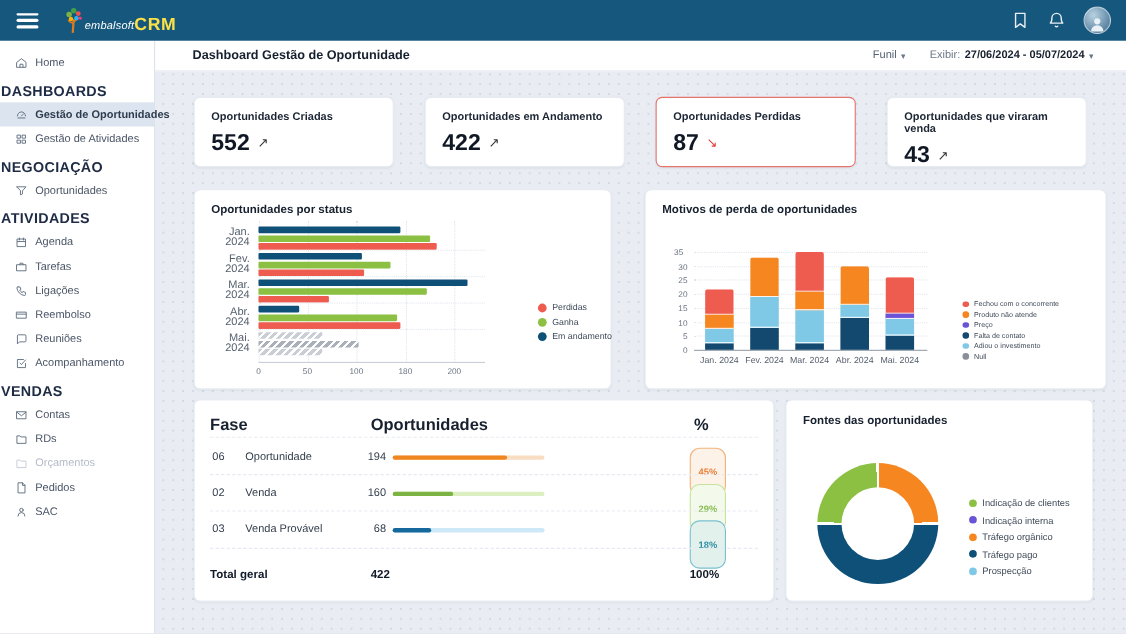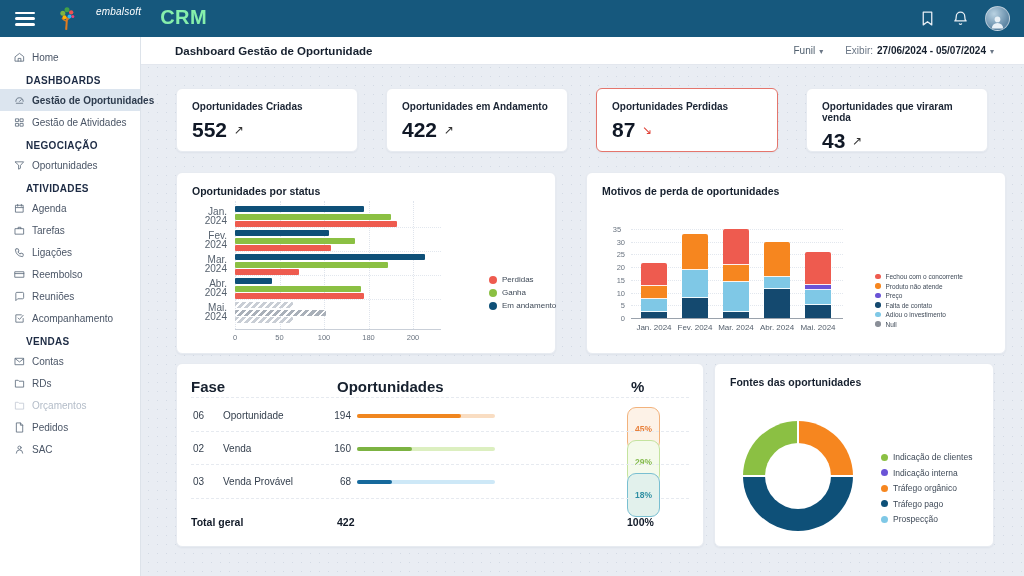--- a/index.html
+++ b/index.html
@@ -5,23 +5,23 @@
   html,body{margin:0;padding:0;background:#dfe3ea;}
   *{box-sizing:border-box;}
   .frame{position:relative;width:1024px;height:576px;overflow:hidden;background:#e9edf3;
     font-family:"Liberation Sans","DejaVu Sans",sans-serif;color:#1a2433;}
   .dotbg{position:absolute;inset:0;background-image:radial-gradient(#d3dae4 .8px,transparent .8px);background-size:9px 9px;}
 
   
   .topbar{position:absolute;top:0;left:0;right:0;height:37px;background:#16587d;display:flex;align-items:center;z-index:30;}
   .hamburger{width:20px;height:14px;margin-left:15px;display:flex;flex-direction:column;justify-content:space-between;cursor:pointer;}
   .hamburger span{height:2.5px;background:#fff;border-radius:2px;}
-  .logo{display:flex;margin-left:22px;gap:19px;}
+  .logo{display:flex;align-items:flex-end;margin-left:22px;gap:0;}
   .brand-italic{color:#fff;font-style:italic;font-size:10px;letter-spacing:.2px;padding-bottom:3px;}
-  .brand-bold{color:#86efac;font-weight:bold;font-size:20px;letter-spacing:.5px;}
+  .brand-bold{color:#fde047;font-weight:bold;font-size:16px;letter-spacing:.5px;}
   .top-actions{margin-left:auto;display:flex;align-items:center;gap:16px;margin-right:14px;}
   .top-icon{width:17px;height:17px;color:#e8eef4;}
   .top-icon svg{width:100%;height:100%;}
   .avatar{width:25px;height:25px;border-radius:50%;background:radial-gradient(circle at 35% 30%,#b9d2e2,#5f87a5 70%);
     display:flex;align-items:flex-end;justify-content:center;overflow:hidden;border:1px solid rgba(255,255,255,.5);}
   .avatar svg{width:17px;height:17px;}
 
   
   .header-strip{position:absolute;top:37px;left:141px;right:0;height:28px;background:#fff;border-bottom:1px solid #e3e7ee;
     display:flex;align-items:center;z-index:20;}
@@ -33,21 +33,21 @@
   .chev{font-size:8px;color:#6b7786;transform:translateY(1px);}
 
   
   .sidebar{position:absolute;top:37px;left:0;width:141px;bottom:0;background:#fff;border-right:1px solid #dde3ea;z-index:25;padding-top:9px;}
   .side-item{display:flex;align-items:center;gap:7px;padding:5.5px 8px 5.5px 14px;font-size:10px;color:#4a5566;cursor:pointer;white-space:nowrap;}
   .side-item .si{width:11px;height:11px;flex:0 0 11px;color:#5c6b7c;}
   .side-item .si svg{width:100%;height:100%;}
   .side-item.active{background:#dce5ef;color:#2e3c4e;font-weight:bold;}
   .side-item.disabled{color:#b3bcc8;}
   .side-item.disabled .si{color:#c3cad4;}
-  .side-section{padding:7px 26px 3px;font-size:10px;font-weight:bold;color:#1d2b44;letter-spacing:.3px;}
+  .side-section{padding:7px 1px 3px;font-size:13px;font-weight:bold;color:#1d2b44;letter-spacing:.3px;}
 
   
   .card{position:absolute;background:#fff;border:1px solid #e7ebf1;border-radius:6px;box-shadow:0 1px 2px rgba(25,45,70,.05);}
   .card-title{position:absolute;top:12px;left:15px;font-size:10.5px;font-weight:bold;color:#16202e;}
 
   .kpi{padding:12px 15px;}
   .kpi.alert{border:1px solid #e4756c;}
   .kpi-label{font-size:10px;font-weight:bold;color:#1b2534;}
   .kpi-value{margin-top:6px;font-size:21px;font-weight:800;color:#101826;display:flex;align-items:center;gap:7px;}
   .kpi-arrow{font-size:12px;font-weight:normal;color:#333;}

